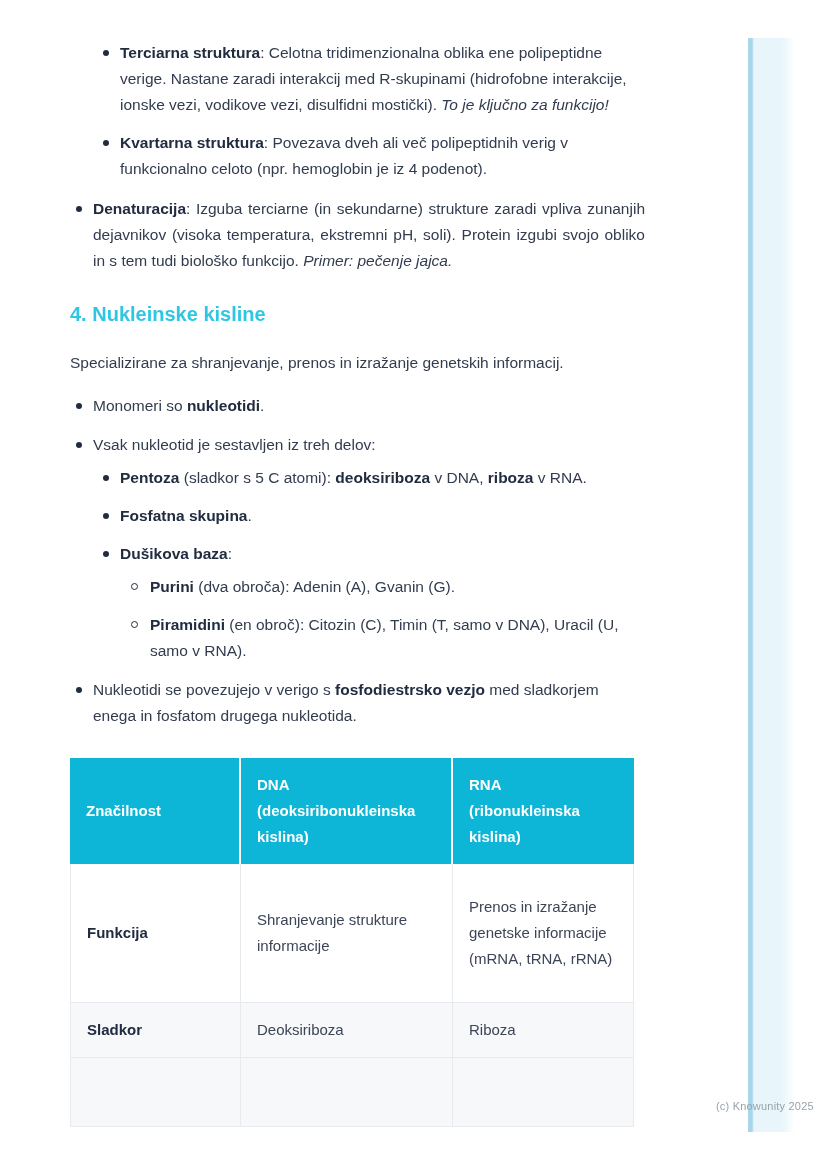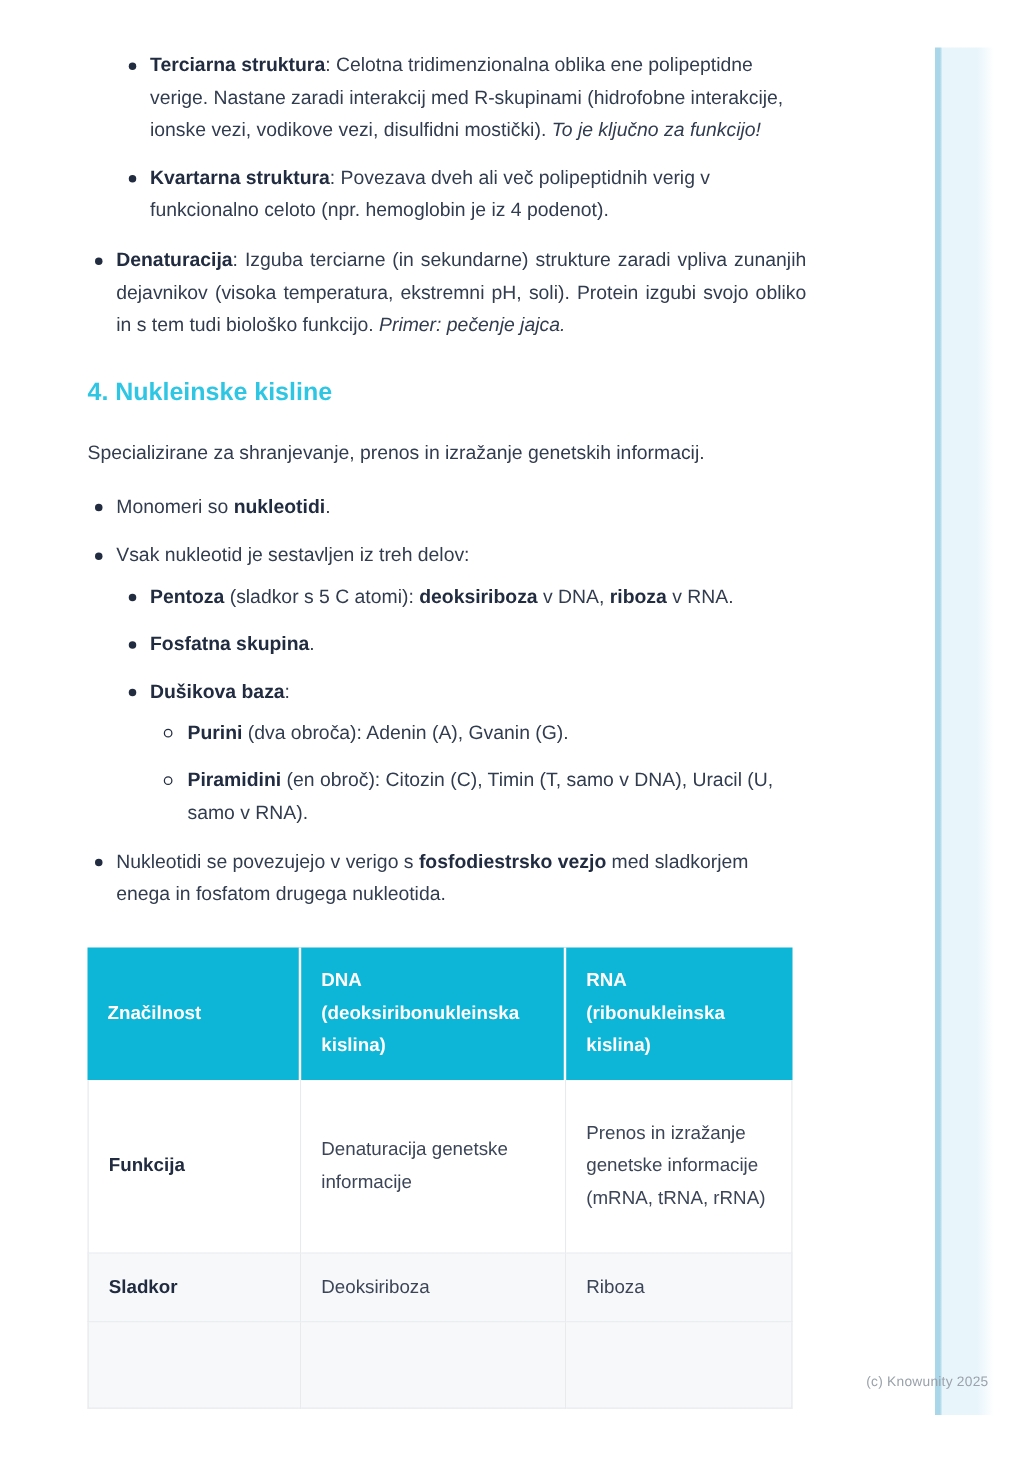--- a/index.html
+++ b/index.html
@@ -50,21 +50,21 @@
   td{border-right:1px solid var(--border);border-bottom:1px solid var(--border);vertical-align:middle;
      padding:14px 16px;line-height:26px;color:#3c4557;background:#fff;}
   td:first-child{border-left:1px solid var(--border);}
   tr.alt td{background:var(--row-alt);}
   td.label{font-weight:700;color:var(--txt-bold);}
   tr.row-tall td{height:110px;}
   tr.partial td{height:40px;}
 
   
   .page-cut{position:absolute;left:0;top:1132px;width:828px;height:39px;background:#fff;z-index:4;}
-  .copyright{position:absolute;left:693px;top:1100px;z-index:6;font-size:11px;letter-spacing:.2px;color:var(--muted);}
+  .copyright{position:absolute;left:716px;top:1100px;z-index:6;font-size:11px;letter-spacing:.2px;color:var(--muted);}
 </style>
 </head>
 <body>
 
 <div class="page">
 
   <div class="edge-stripe"></div>
 
   <div class="content">
 
@@ -118,21 +118,21 @@
           </th>
           <th>
             <div>RNA</div>
             <div>(ribonukleinska kislina)</div>
           </th>
         </tr>
       </thead>
       <tbody>
         <tr class="row-tall">
           <td class="label">Funkcija</td>
-          <td><span>Denaturacija genetske informacije</span></td>
+          <td><span>Shranjevanje strukture informacije</span></td>
           <td><span>Prenos in izražanje genetske informacije (mRNA, tRNA, rRNA)</span></td>
         </tr>
         <tr class="alt">
           <td class="label">Sladkor</td>
           <td><span>Deoksiriboza</span></td>
           <td><span>Riboza</span></td>
         </tr>
         <tr class="alt partial">
           <td></td>
           <td></td>

